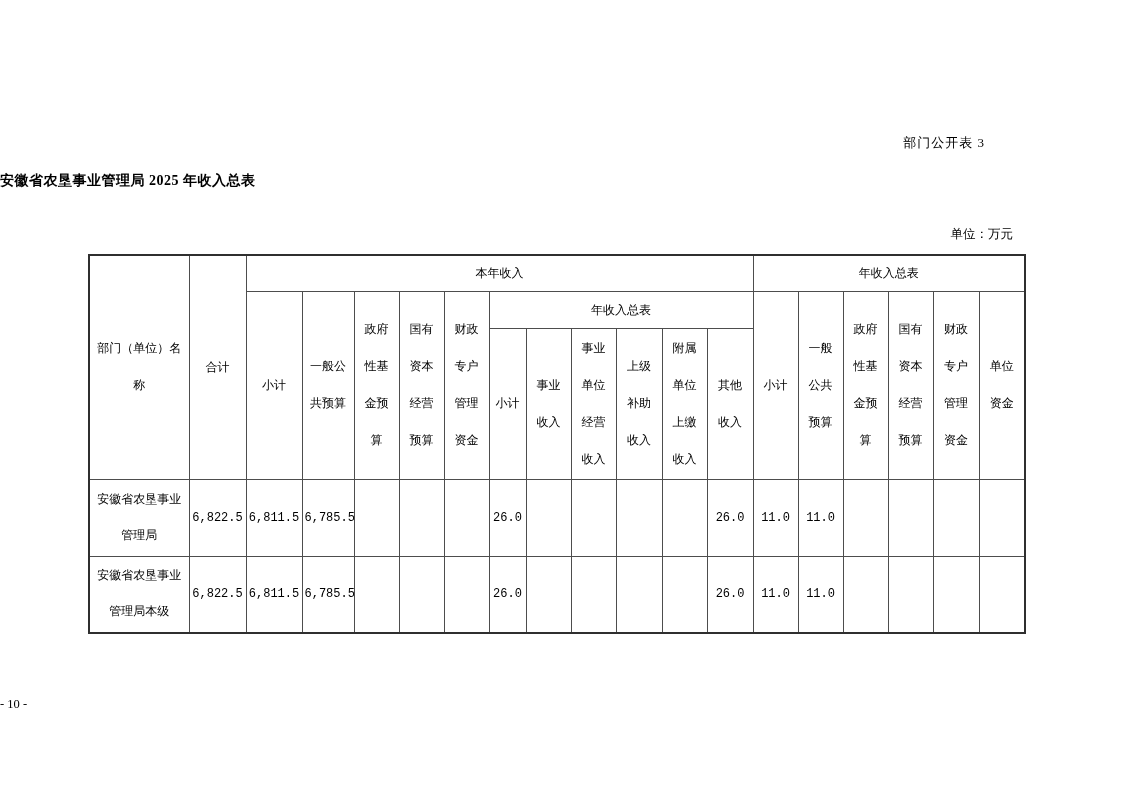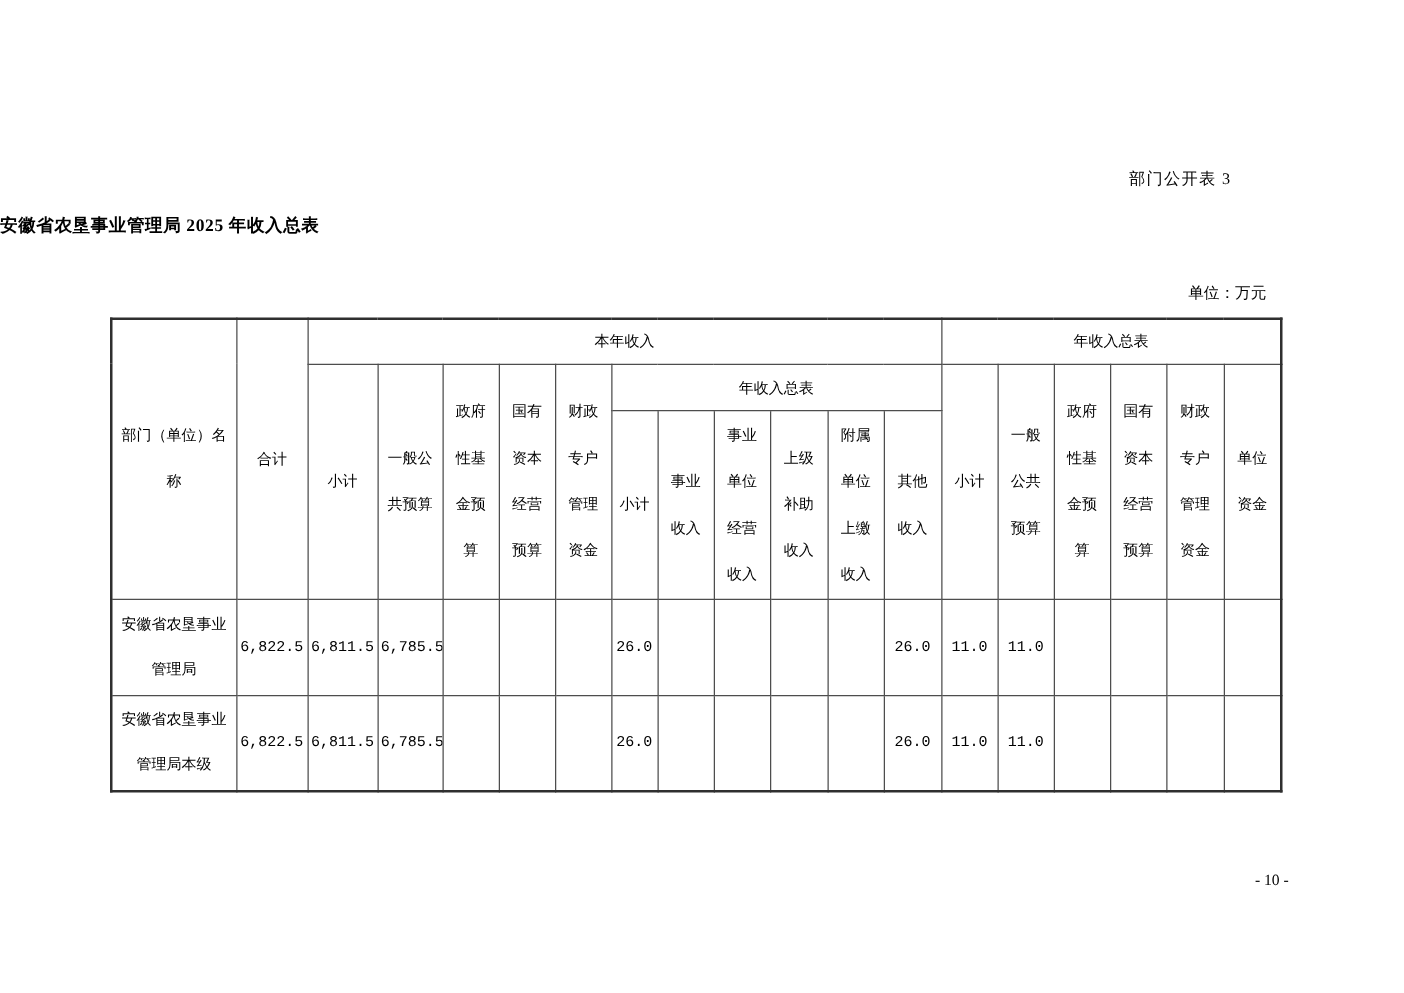--- a/index.html
+++ b/index.html
@@ -43,21 +43,21 @@
   tr.dr  { height:77px;font-family:Liberation Mono, monospace; }
   th.grp { line-height:14px; }
   th.wrap { white-space:pre-line; line-height:37px; }
   td.name {
     text-align:left; padding:0 4px 0 7px;
     white-space:pre-line; line-height:36px;
   }
   td.num { font-size:12.5px; }
   .page-num {
     position:absolute; top:697px; left:0; width:1031px;
-    text-align:right; font-size:12.5px;
+    text-align:left; font-size:12.5px;
   }
 </style>
 </head>
 <body>
 
 <div class="doc-label">部门公开表 3</div>
 
 <h1 class="page-title">安徽省农垦事业管理局 2025 年收入总表</h1>
 
 <div class="unit-note">单位：万元</div>

